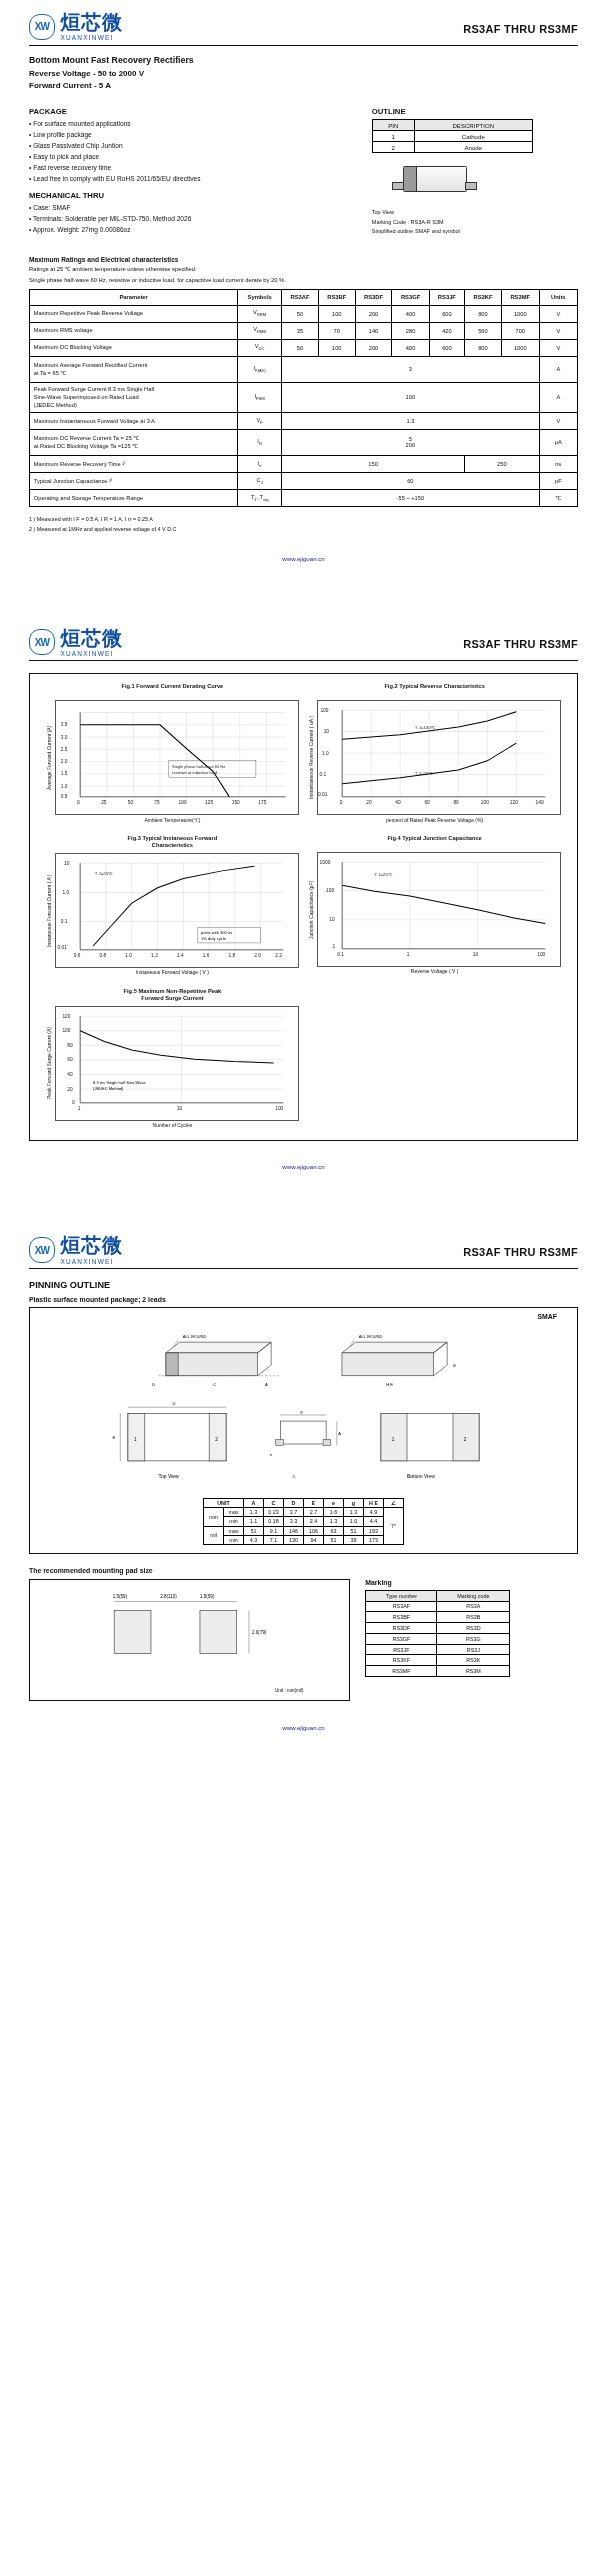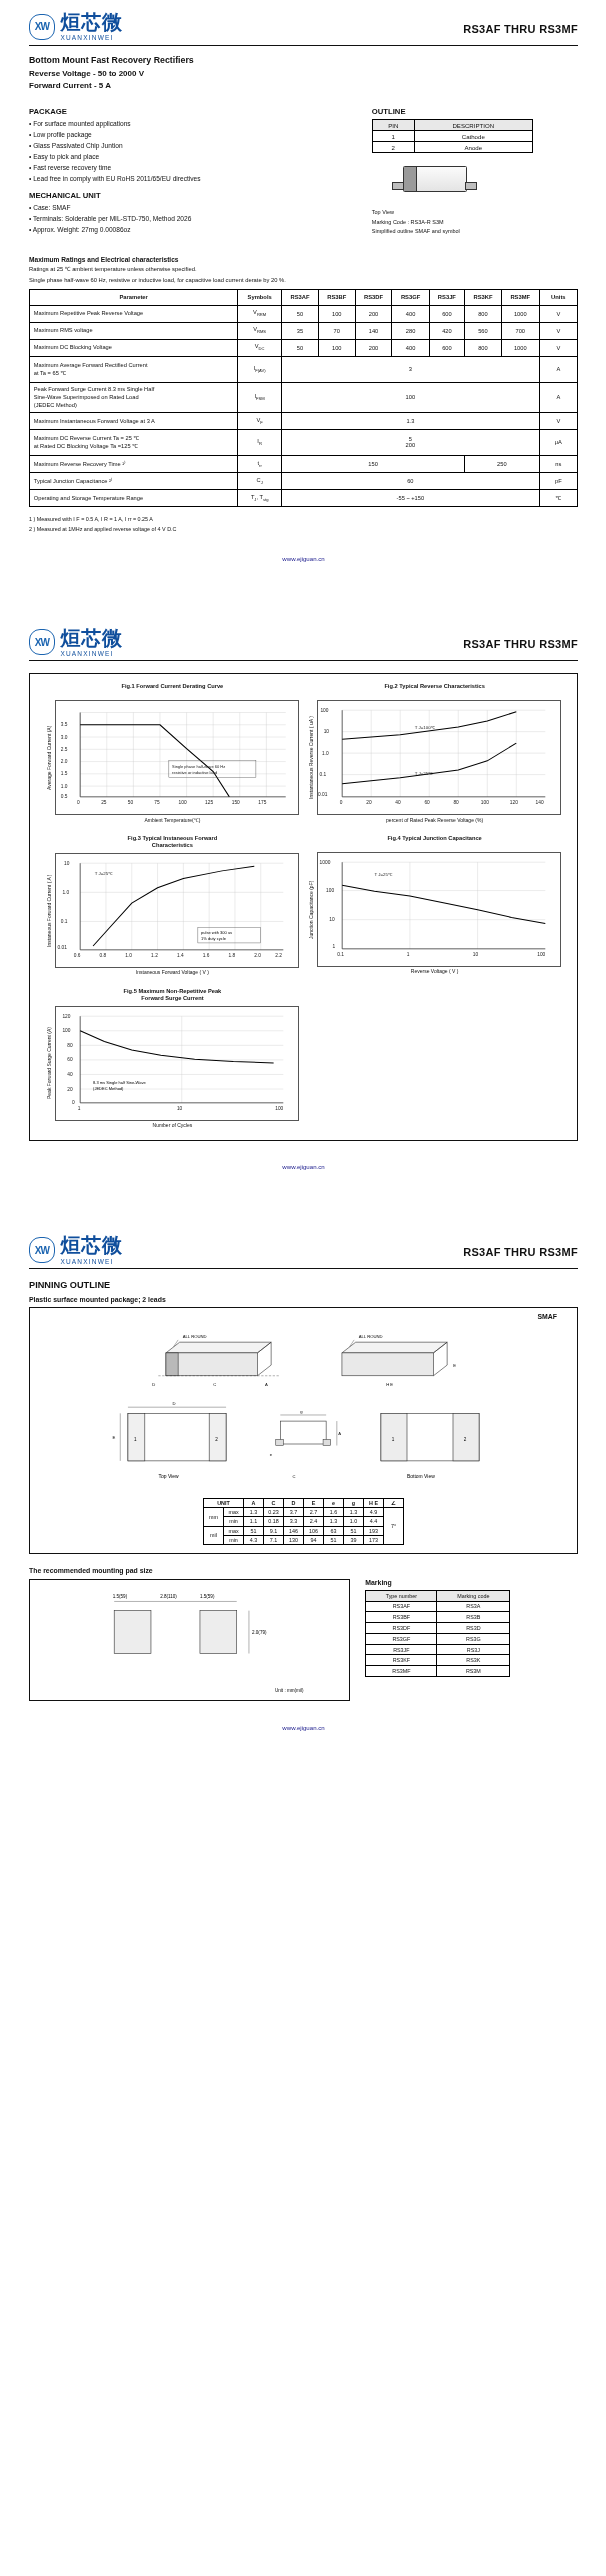--- a/index.html
+++ b/index.html
@@ -139,21 +139,21 @@
     <div class="col-left">
       <div class="sect-h">PACKAGE</div>
       <ul class="feat">
         <li>For surface mounted applications</li>
         <li>Low profile package</li>
         <li>Glass Passivated Chip Juntion</li>
         <li>Easy to pick and place</li>
         <li>Fast reverse recovery time</li>
         <li>Lead free in comply with EU RoHS 2011/65/EU directives</li>
       </ul>
-      <div class="sect-h">MECHANICAL UNIT</div>
+      <div class="sect-h">MECHANICAL THRU</div>
       <ul class="feat">
         <li>Case: SMAF</li>
         <li>Terminals: Solderable per MIL-STD-750, Method 2026</li>
         <li>Approx. Weight:  27mg  0.00086oz</li>
       </ul>
     </div>
 
     <div class="col-right">
       <div class="sect-h">OUTLINE</div>
       <table class="pin">

